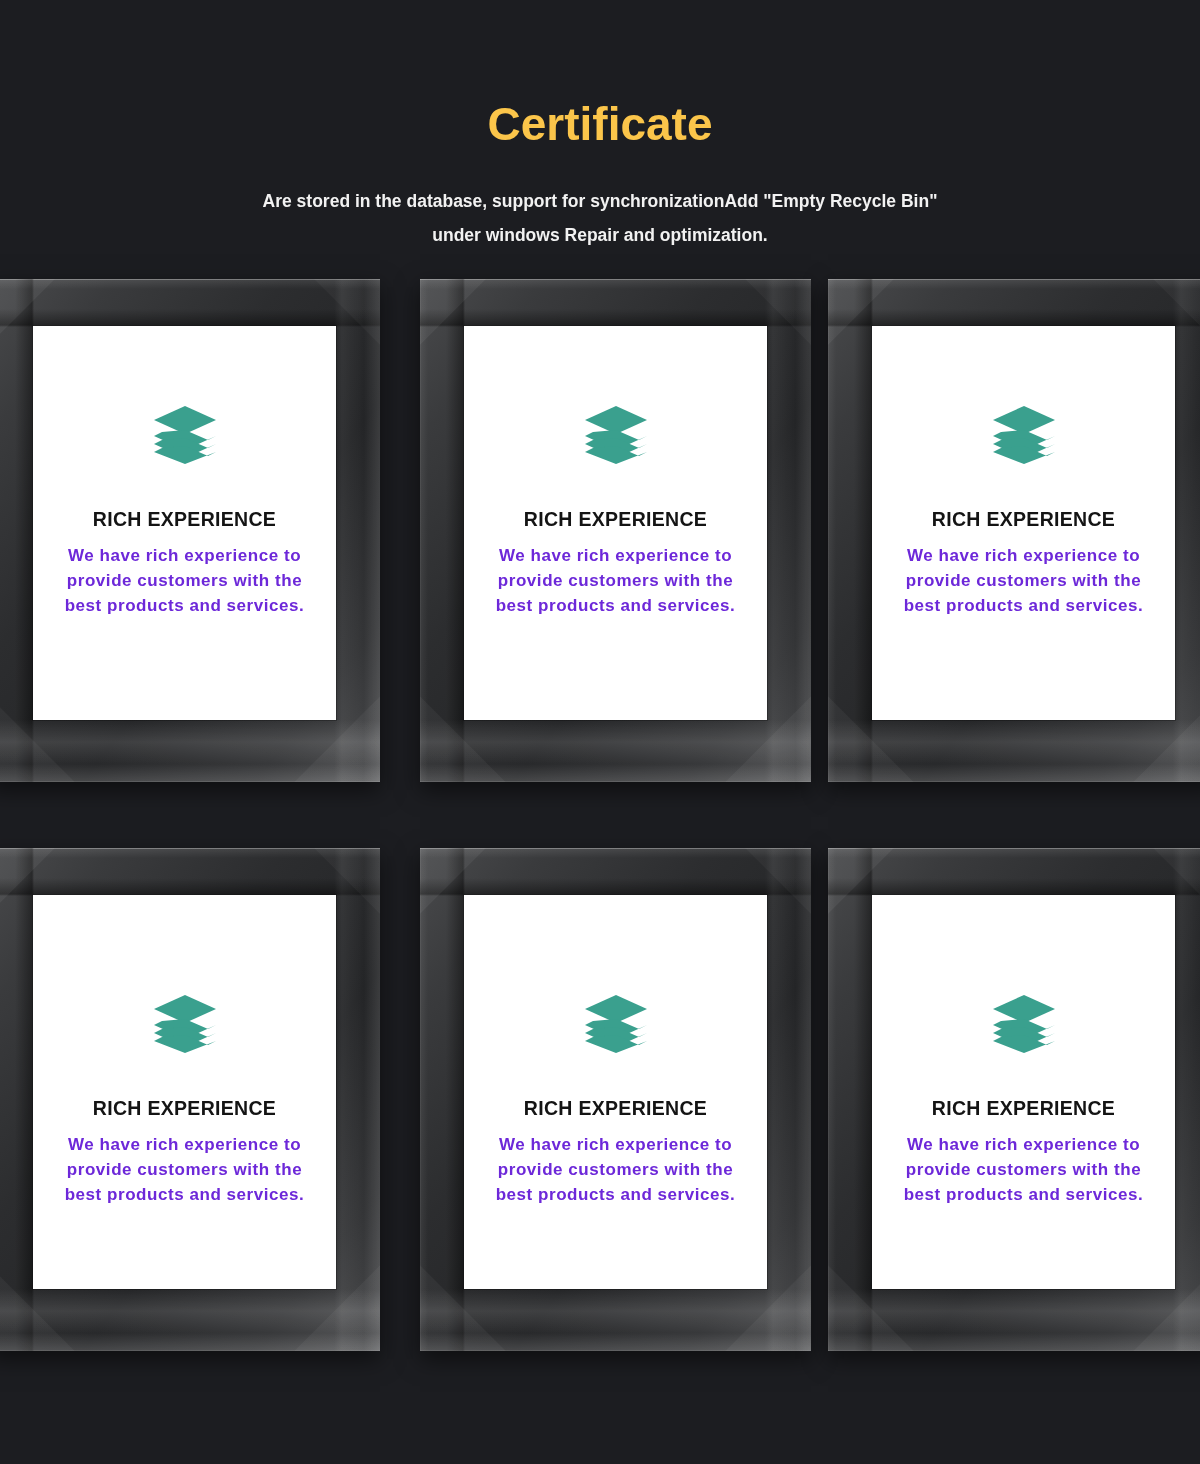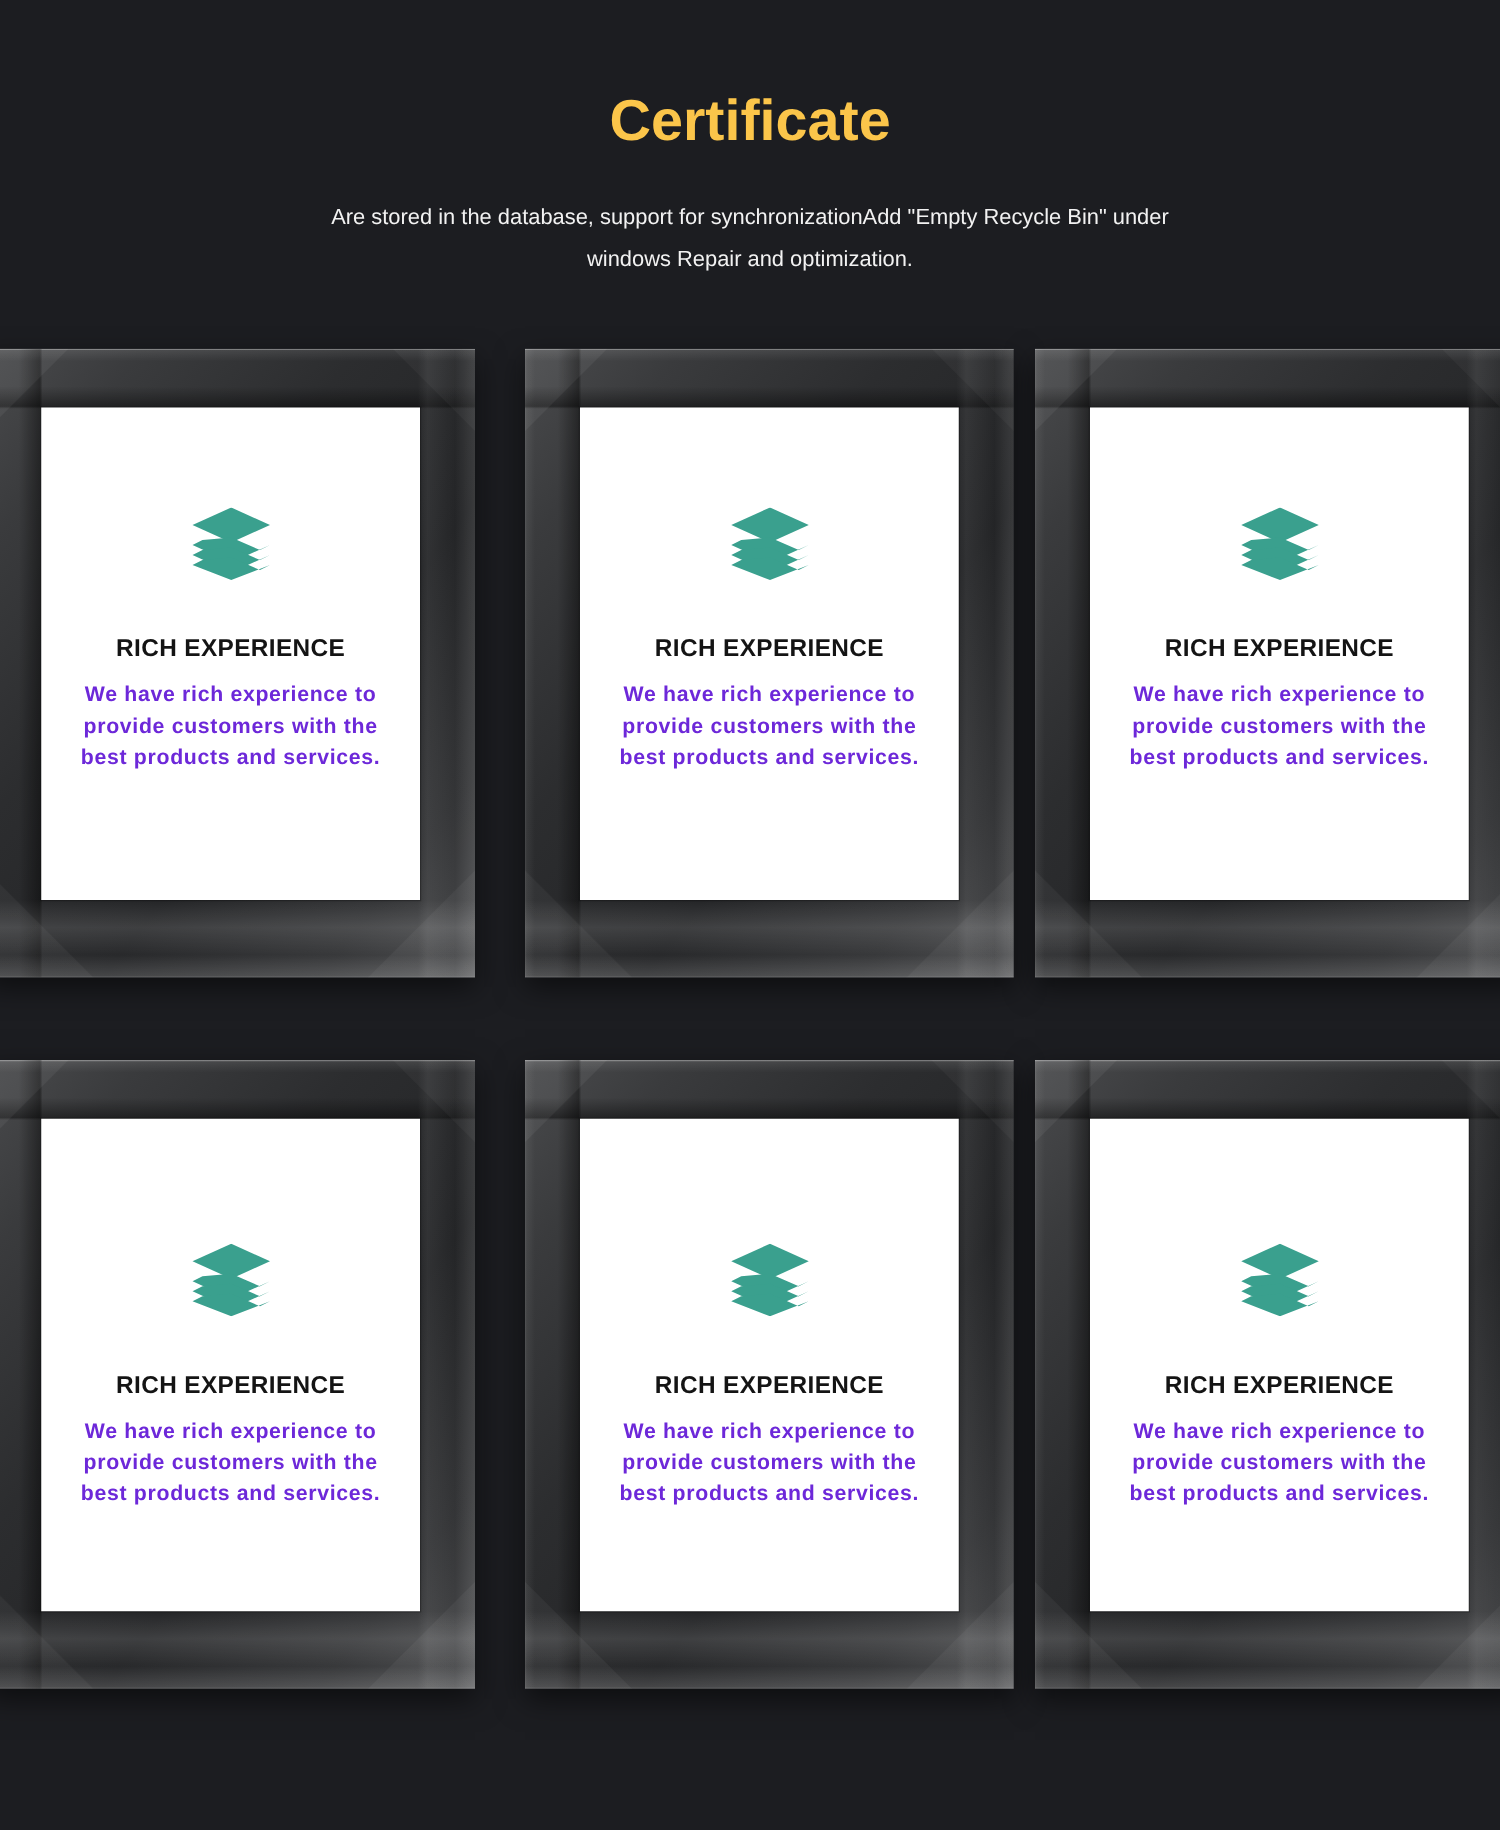--- a/index.html
+++ b/index.html
@@ -14,37 +14,38 @@
   body {
     font-family: "Liberation Sans", sans-serif;
     position: relative;
   }
 
   
   .header {
     width: 100%;
     padding-top: 72px;
     text-align: center;
+    margin-top: 28px;
   }
 
   .page-title {
     font-size: 46px;
     font-weight: bold;
     color: #fbc54a;
     letter-spacing: 0px;
     line-height: 1.05;
   }
 
   .page-subtitle {
     margin: 36px auto 0 auto;
     width: 700px;
     font-size: 17.5px;
     line-height: 34px;
     color: #f2f2f2;
-    font-weight: normal;
+    font-weight: bold;
   }
 
   
   .frames-grid {
     position: absolute;
     left: 0;
     top: 279px;
     width: 1200px;
   }
 

